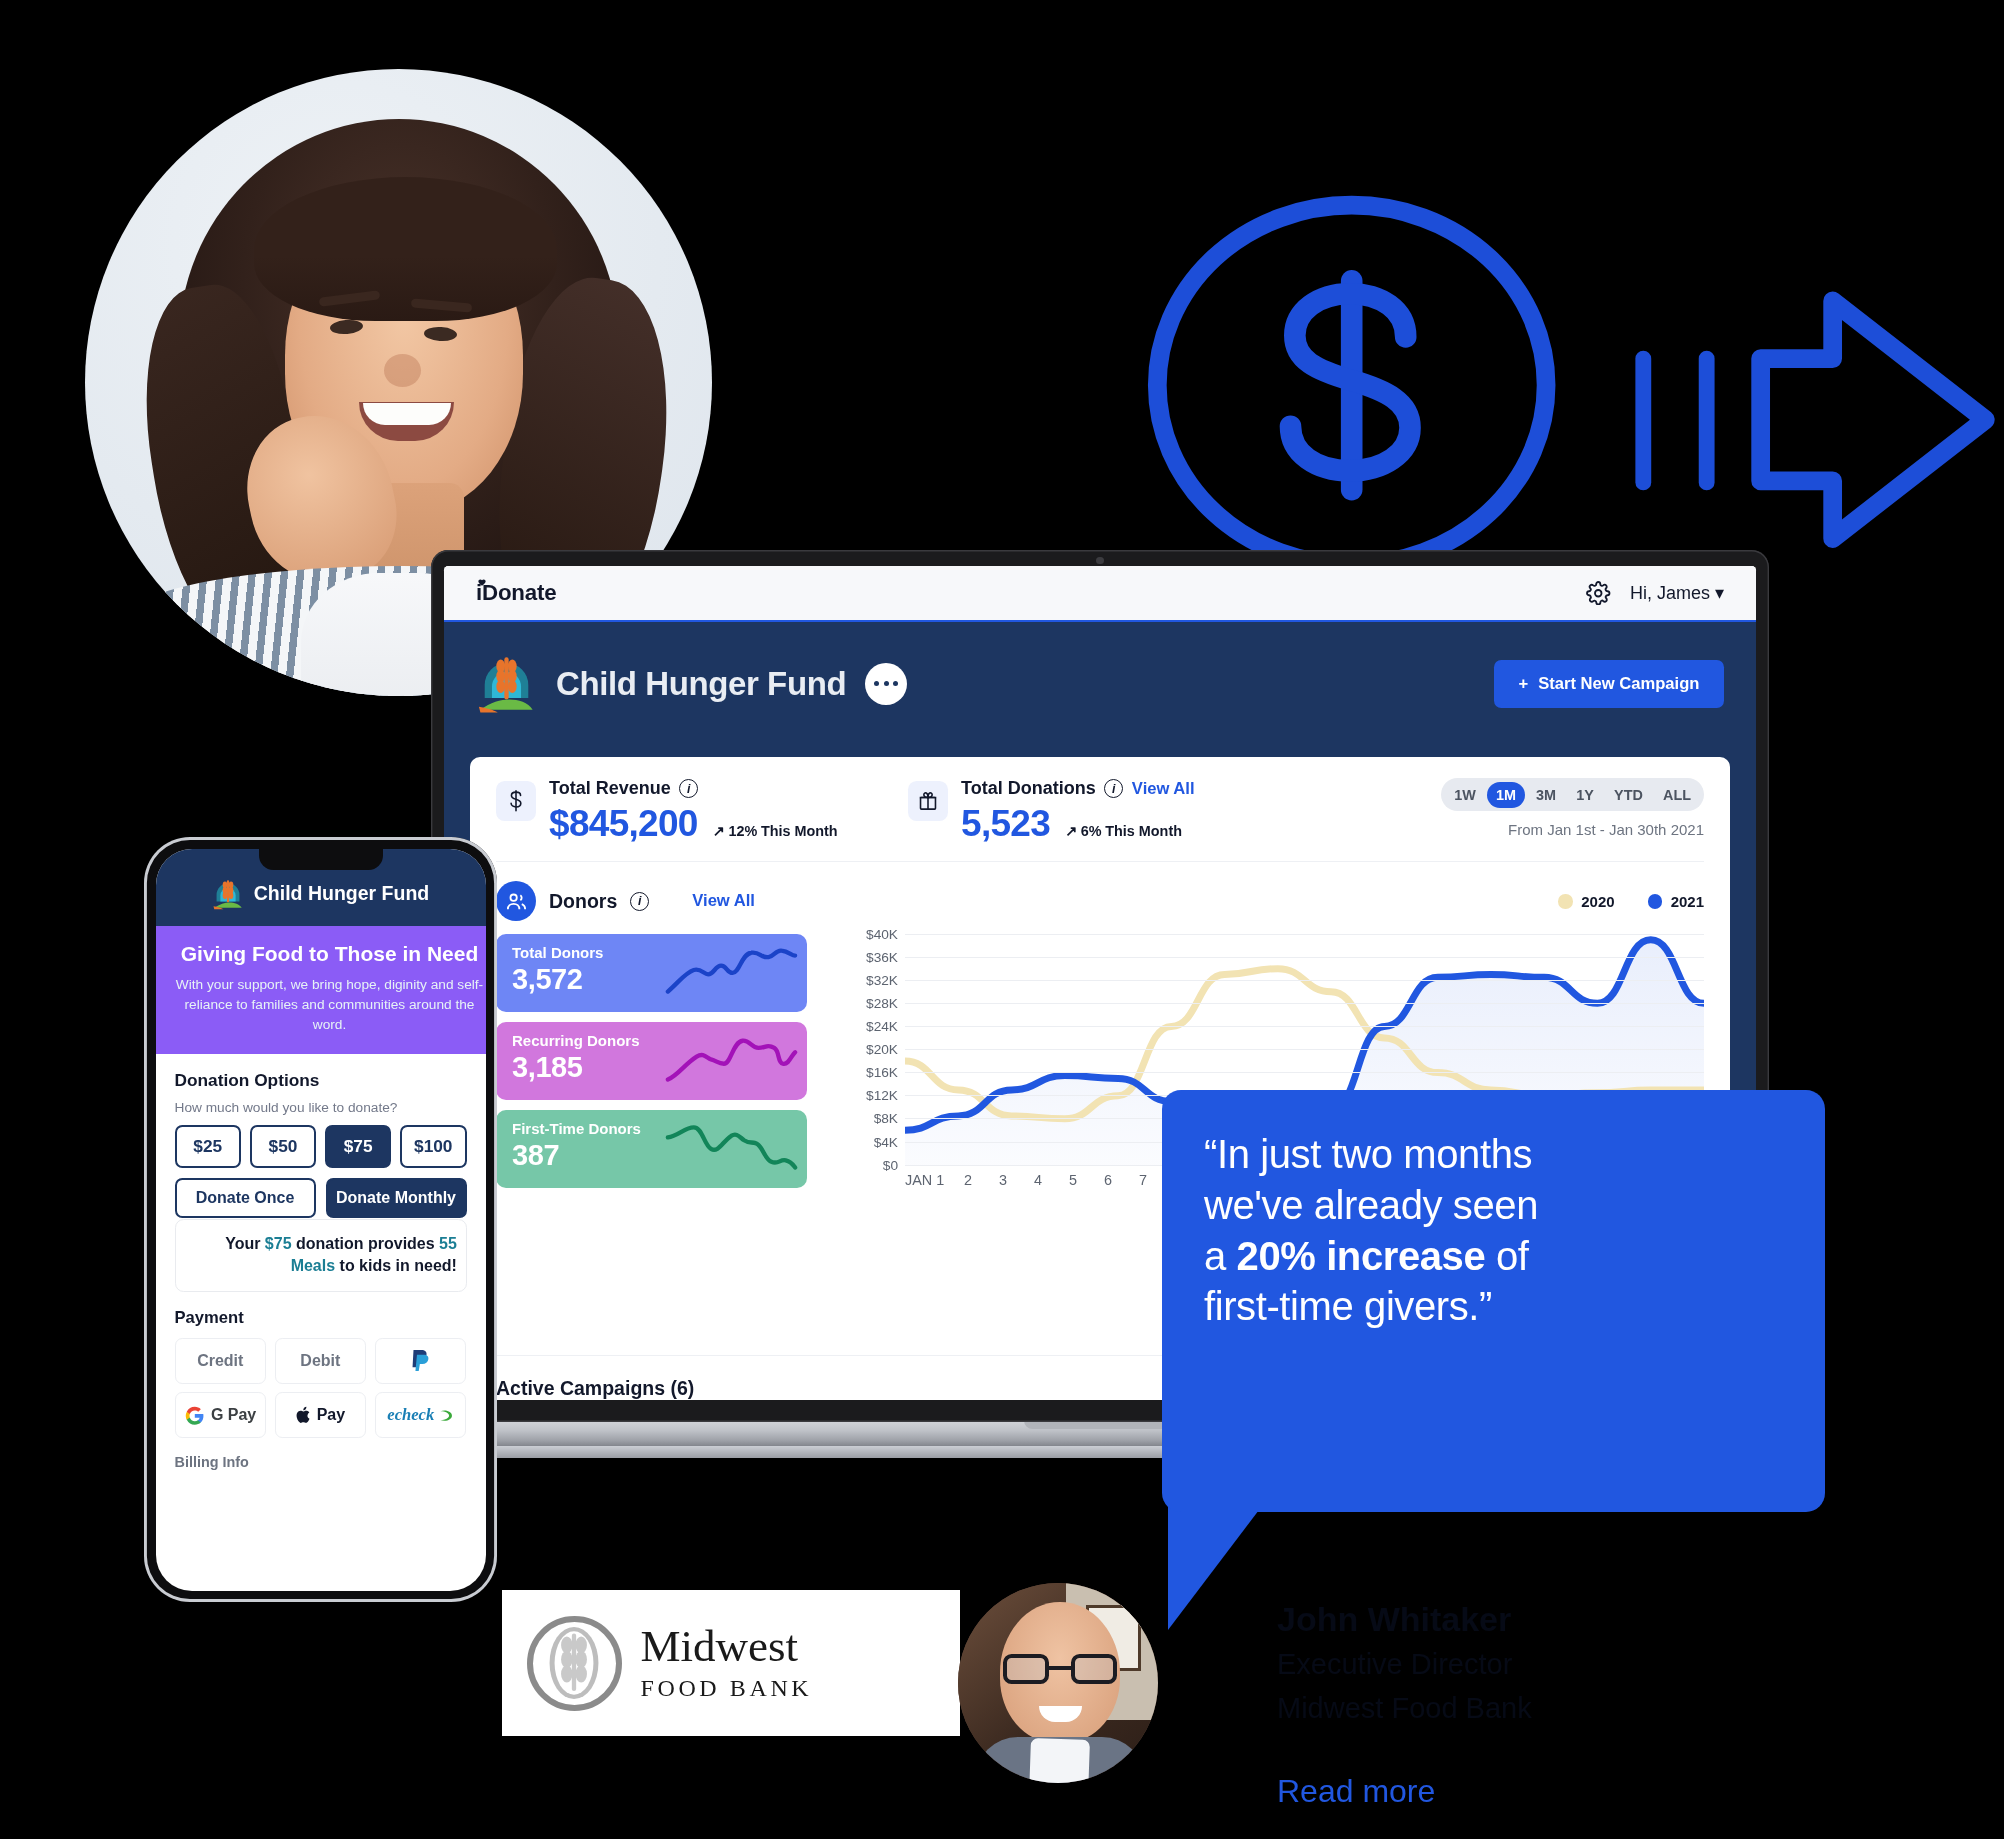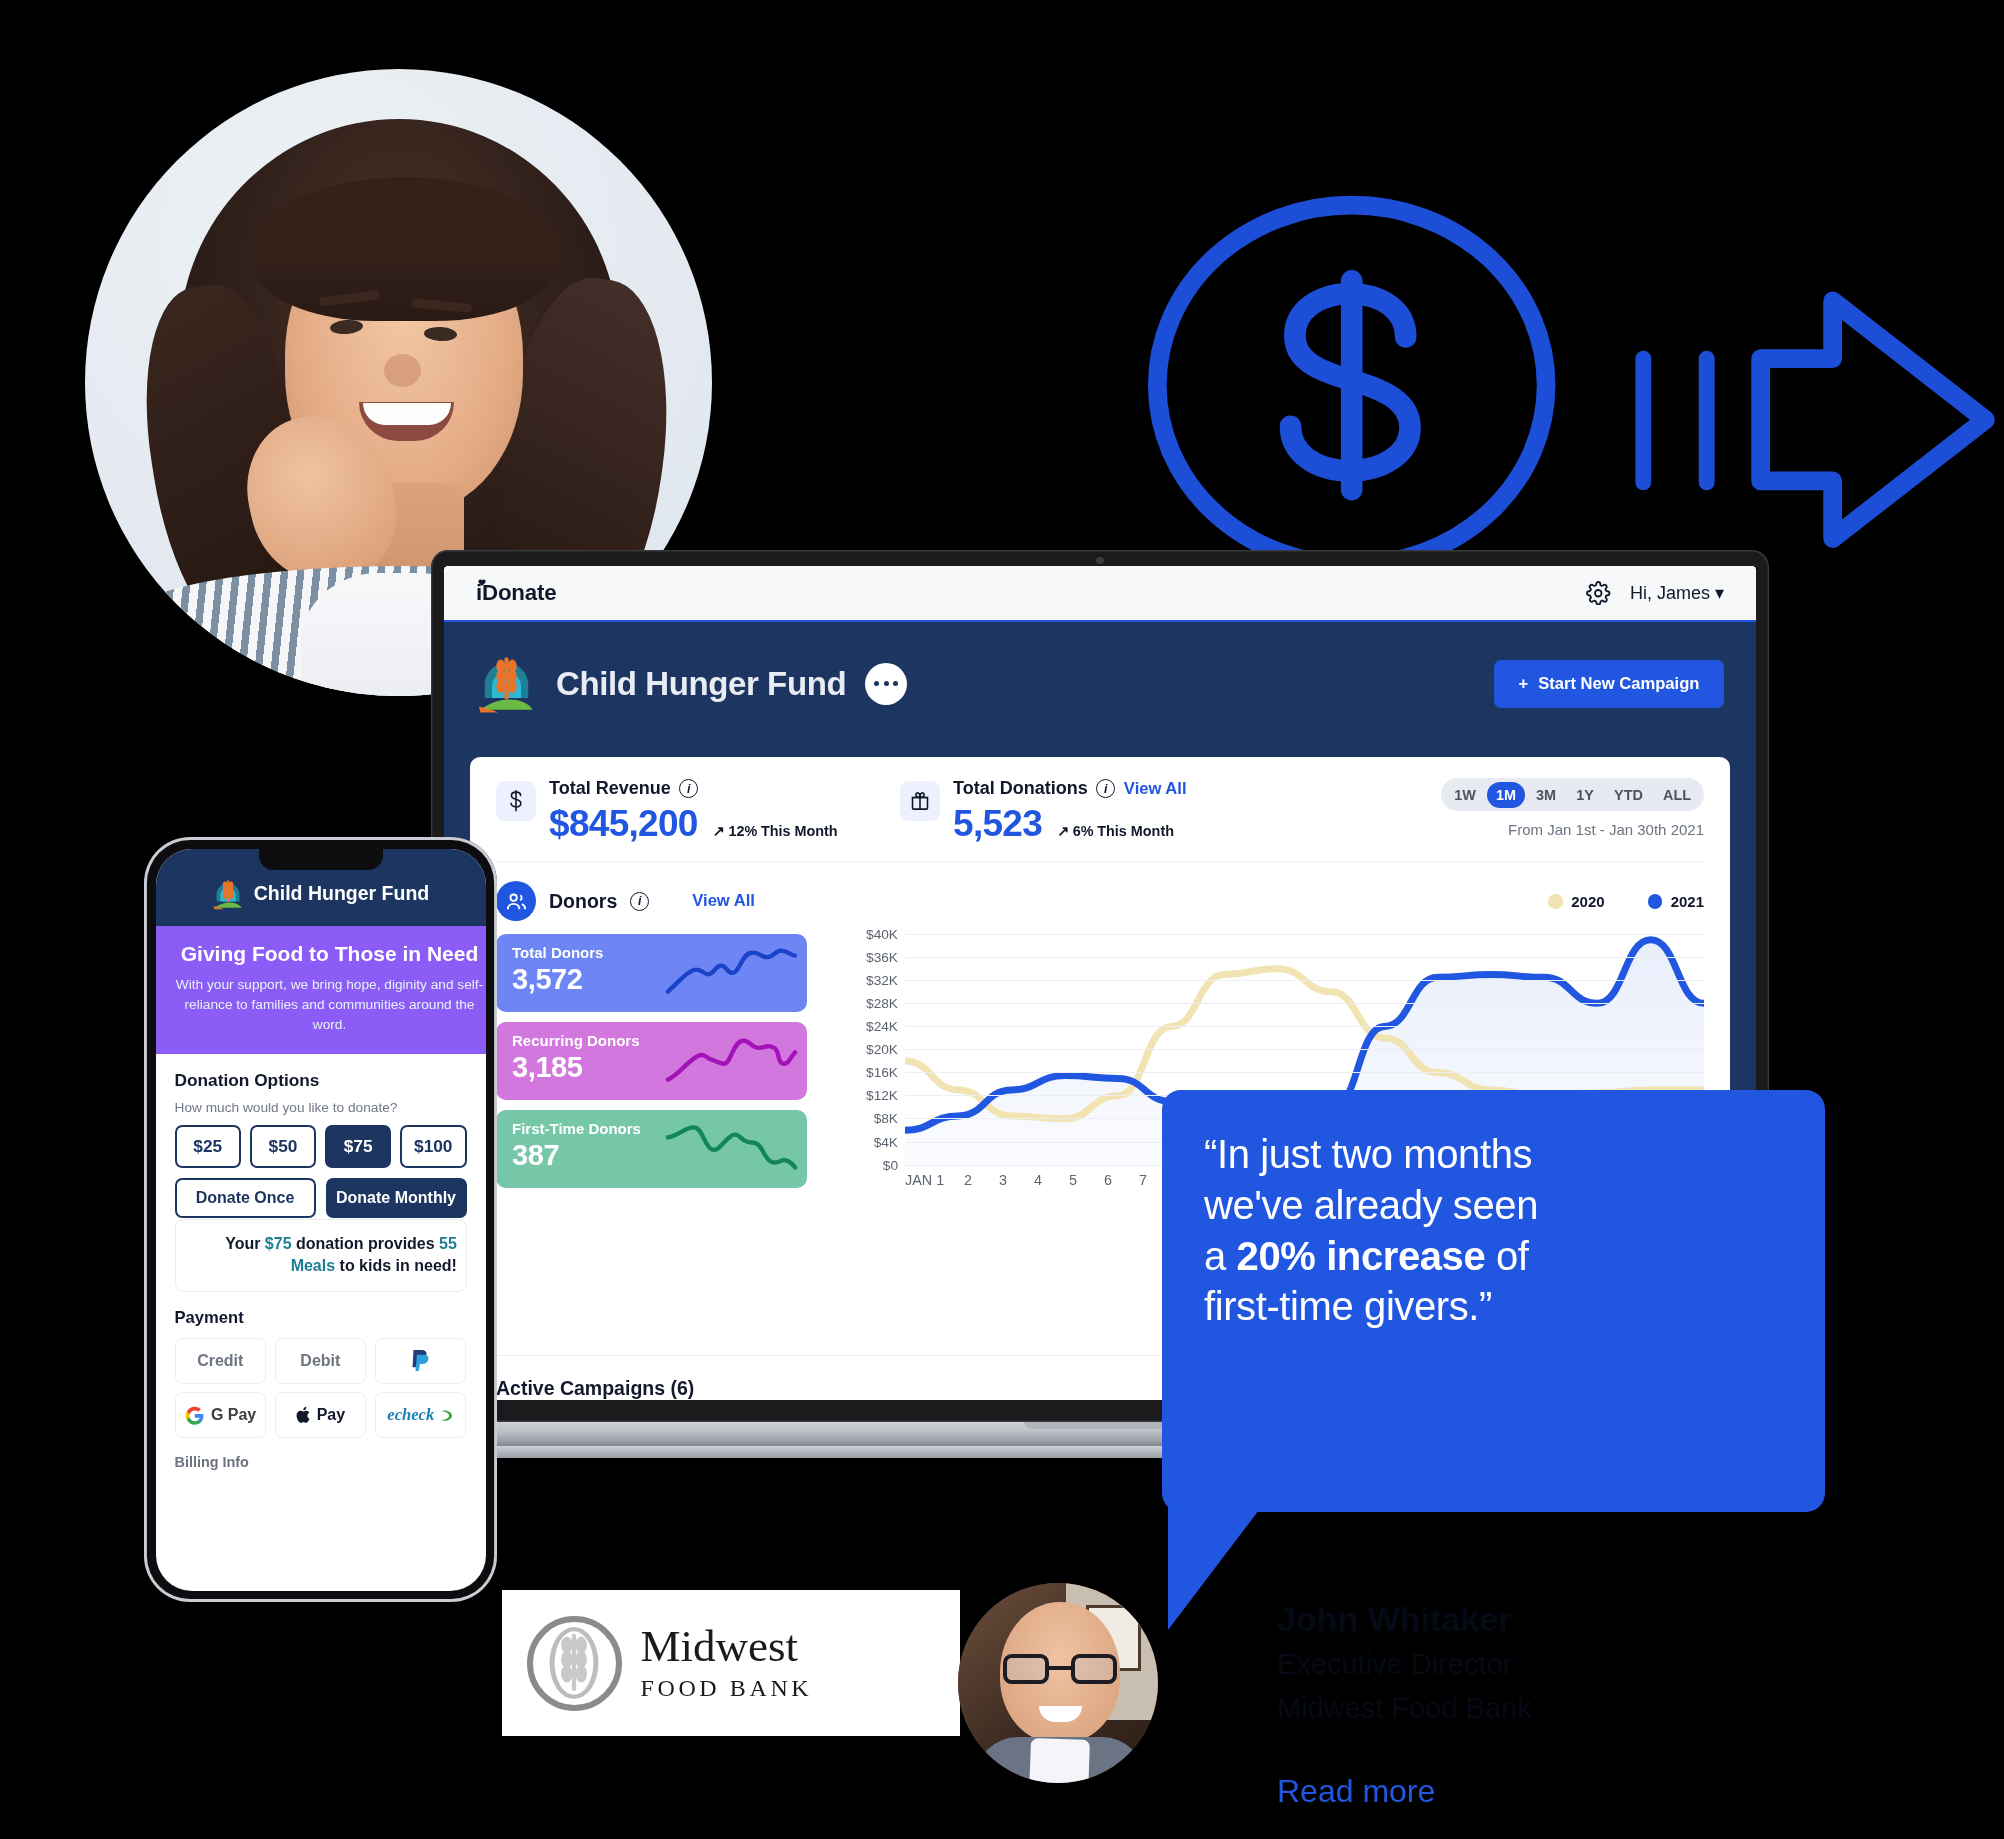--- a/index.html
+++ b/index.html
@@ -145,21 +145,21 @@
     height:48px; padding:0 24.5px; display:flex; align-items:center; gap:10px;
     font-size:16.6px; font-weight:600;
   }
 
   
   .dashbody { flex:1; background:#1d3661; padding:11.5px 26px 0 26px; overflow:hidden; }
   .card {
     background:#fff; border-radius:10px 10px 0 0; height:100%; padding:21.6px 26px 0 26px;
     display:flex; flex-direction:column;
   }
-  .kpis { display:flex; align-items:flex-start; gap:0; padding-bottom:16px;
+  .kpis { display:flex; align-items:flex-start; gap:8px; padding-bottom:16px;
           border-bottom:1.4px solid #eef0f4; }
   .kpi { display:flex; gap:13px; }
   .kpi-icon { width:40px; height:40px; border-radius:8.6px; background:#edf1fd;
               display:flex; align-items:center; justify-content:center; flex:0 0 auto; margin-top:2.9px; }
   .kpi-top { display:flex; align-items:center; gap:8.6px; }
   .kpi-label { font-size:18px; font-weight:700; color:#12182b; }
   .info-i { width:19px; height:19px; border-radius:50%; border:1.4px solid #12182b;
             font-size:12.3px; font-weight:700; color:#12182b; display:flex;
             align-items:center; justify-content:center; font-style:italic; }
   .viewall { color:#2157e0; font-size:16.6px; font-weight:700; }
@@ -174,21 +174,21 @@
   .pill { font-size:14.4px; font-weight:700; color:#4c5461; padding:5px 9.4px; border-radius:14.4px; }
   .pill.on { background:#2157e0; color:#fff; }
   .rangetext { font-size:15px; color:#6d7481; margin-top:10px; }
 
   
   .donorhead { display:flex; align-items:center; gap:13px; padding:19px 0 13px 0; }
   .donor-icon { width:40px; height:40px; border-radius:50%; background:#2157e0;
                 display:flex; align-items:center; justify-content:center; }
   .donor-title { font-size:19.5px; font-weight:700; color:#12182b; }
   .donorhead .viewall { margin-left:30px; }
-  .legend { margin-left:auto; display:flex; gap:43px; align-items:center; }
+  .legend { margin-left:auto; display:flex; gap:33px; align-items:center; }
   .legitem { display:flex; align-items:center; gap:8.6px; font-size:15px; color:#12182b; font-weight:600; }
   .dot { width:14.4px; height:14.4px; border-radius:50%; display:block; }
 
   .donorbody { display:flex; gap:26px; flex:1; }
   .donorcards { width:311px; display:flex; flex-direction:column; gap:10px; }
   .dcard { border-radius:10px; height:78px; padding:10px 16px; position:relative; overflow:hidden; }
   .dcard-label { font-size:15px; font-weight:700; color:#fff; }
   .dcard-value { font-size:29px; font-weight:800; color:#fff; letter-spacing:-0.4px; margin-top:1.4px; }
   .dcard svg { position:absolute; right:8.6px; top:10px; }
 

